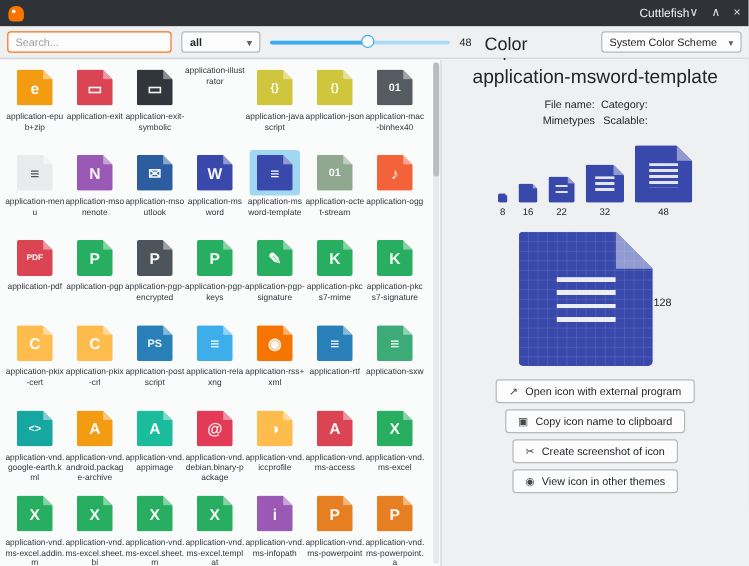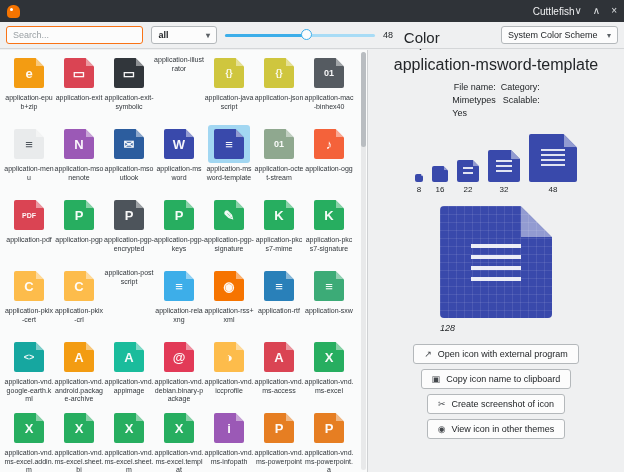--- a/index.html
+++ b/index.html
@@ -58,21 +58,21 @@
   .fields{display:grid;grid-template-columns:auto auto;column-gap:5px;row-gap:3px;font-size:9px;}
   .flabel{text-align:right;color:#232629;}
   .fvalue{text-align:left;color:#232629;}
   .sizes{display:flex;align-items:flex-end;gap:9px;margin-top:16px;}
   .size-item{display:flex;flex-direction:column;align-items:center;}
   .size-num{font-size:8px;margin-top:3px;color:#232629;}
   .doclines{position:absolute;left:28%;top:34%;width:44%;height:38%;
     background:repeating-linear-gradient(to bottom,rgba(255,255,255,0.9) 0,rgba(255,255,255,0.9) 4px,transparent 4px,transparent 11px);}
   .mini-lines{position:absolute;left:26%;top:32%;width:48%;height:40%;
     background:repeating-linear-gradient(to bottom,rgba(255,255,255,0.85) 0,rgba(255,255,255,0.85) 2px,transparent 2px,transparent 5px);}
-  .large-wrap{display:flex;flex-direction:column;margin-top:12px;font-style:italic;}
+  .large-wrap{display:flex;align-items:center;margin-top:12px;}
   .file.large{width:112px;height:112px;border-radius:4px;
     background-image:linear-gradient(rgba(255,255,255,0.09) 1px,transparent 1px),
       linear-gradient(90deg,rgba(255,255,255,0.09) 1px,transparent 1px);
     background-size:8px 8px;}
   .large-label{font-size:9px;margin-top:5px;}
   .actions{display:flex;flex-direction:column;align-items:center;gap:5px;margin-top:11px;}
   .action-btn{display:flex;align-items:center;gap:6px;background:#fcfcfc;border:1px solid #b4b8bb;
     border-radius:3px;font-size:9px;padding:4px 10px;color:#232629;font-family:"Liberation Sans",sans-serif;cursor:default;}
   .btn-icon{font-size:9px;color:#44484c;}
 </style>
@@ -332,20 +332,26 @@
     <div class="iconbox">
       <div class="file" style="background-color: rgb(253, 188, 75);">
         <div class="fold"></div>
         <span class="glyph" style="font-size: 13px;">C</span>
       </div>
     </div>
     <div class="label">application-pkix-crl</div>
   </div>
 
   <div class="cell">
+    <div class="iconbox">
+      <div class="file" style="background-color: rgb(41, 128, 185);">
+        <div class="fold"></div>
+        <span class="glyph" style="font-size: 9px;">PS</span>
+      </div>
+    </div>
     <div class="label">application-postscript</div>
   </div>
 
   <div class="cell">
     <div class="iconbox">
       <div class="file" style="background-color: rgb(61, 174, 233);">
         <div class="fold"></div>
         <span class="glyph" style="font-size: 13px;">≡</span>
       </div>
     </div>
@@ -528,21 +534,20 @@
 
     <div class="panel">
       <div class="panel-title">application-msword-template</div>
       <div class="fields">
   <div class="flabel">File name:</div>
 
   <div class="flabel">Category:</div>
   <div class="fvalue">Mimetypes</div>
 
   <div class="flabel">Scalable:</div>
-  <div class="fvalue">Yes</div>
 </div>
       <div class="sizes">
           <div class="size-item">
             <div class="file" style="width: 8px; height: 8px; background-color: rgb(57, 73, 171);">
               <div class="fold"></div>
             </div>
             <div class="size-num">8</div>
           </div>
           <div class="size-item">
             <div class="file" style="width: 16px; height: 16px; background-color: rgb(57, 73, 171);">

